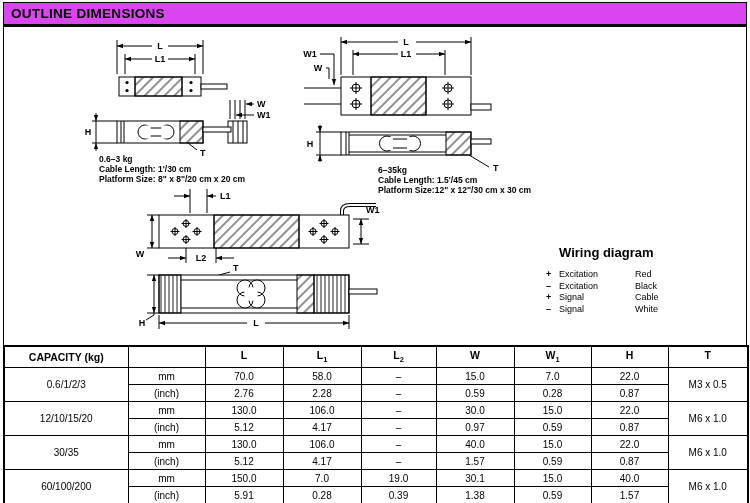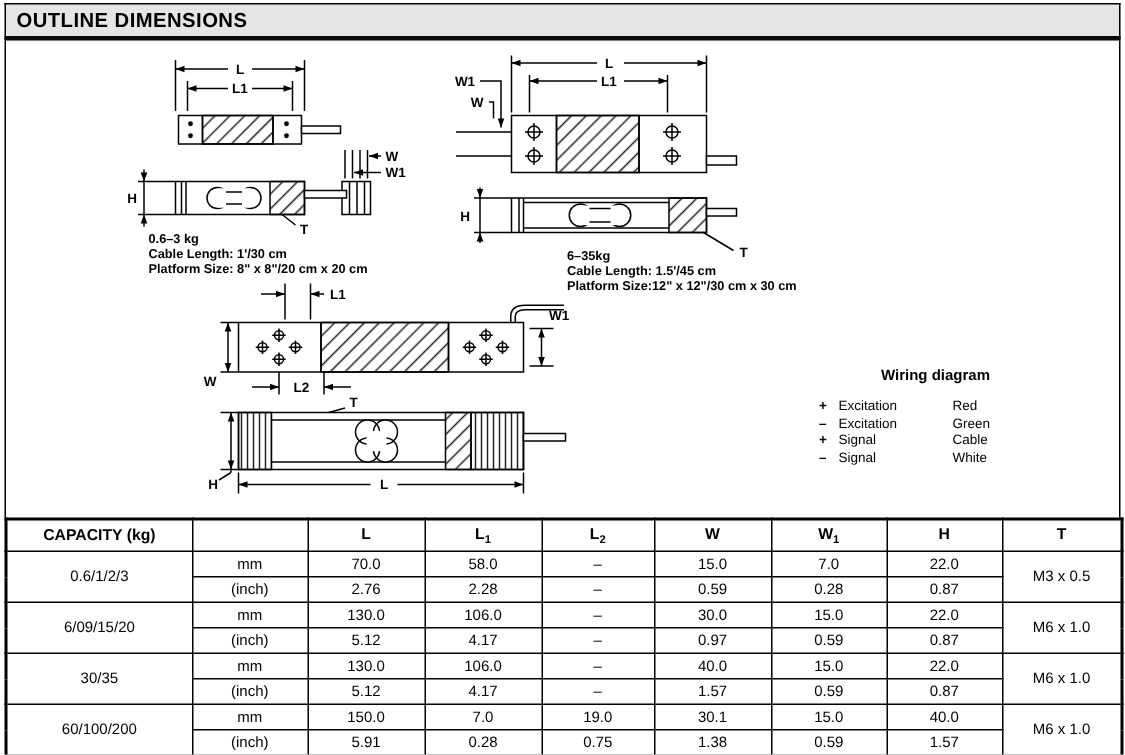--- a/index.html
+++ b/index.html
@@ -1,23 +1,23 @@
 <!DOCTYPE html>
 <html><head>
 <meta charset="utf-8">
 <style>
   html,body{margin:0;padding:0;background:#fff;}
   .page{position:relative;width:750px;height:503px;background:#fff;color:#000;
         font-family:"Liberation Sans",sans-serif;box-sizing:border-box;padding:2px 3px;}
-  .titlebar{height:21px;line-height:21px;background:#e5e5e5;border:1px solid #000;
+  .titlebar{height:21px;line-height:21px;background:#d946ef;border:1px solid #000;
         border-bottom:3px solid #0a0a0a;font-weight:bold;font-size:13.5px;padding-left:7px;letter-spacing:.3px;}
   .drawings{position:relative;height:318px;border-left:1px solid #000;border-right:1px solid #000;overflow:hidden;}
   .caption{position:absolute;font-size:8.5px;font-weight:bold;line-height:10px;white-space:nowrap;}
   .wiring{position:absolute;left:542px;top:218px;font-size:9px;}
-  .wiring .wtitle{font-weight:bold;font-size:10px;margin:0 0 9px 13px;text-align:right;}
+  .wiring .wtitle{font-weight:bold;font-size:13px;margin:0 0 9px 13px;}
   .wrow{display:flex;line-height:11.5px;}
   .wsign{width:13px;font-weight:bold;}
   .wname{width:76px;}
   svg text{font:bold 9px "Liberation Sans",sans-serif;fill:#000;stroke:none;}
   table.dims{border-collapse:collapse;width:744px;table-layout:fixed;border:2px solid #000;font-size:10px;}
   table.dims th,table.dims td{border:1px solid #000;text-align:center;padding:0;height:16px;overflow:hidden;}
   table.dims thead th{height:20px;font-size:10.5px;}
   table.dims sub{font-size:7.5px;}
 </style>
 </head>
@@ -286,21 +286,21 @@
     <div class="wiring">
       <div class="wtitle">Wiring diagram</div>
       <div class="wrow">
         <span class="wsign">+</span>
         <span class="wname">Excitation</span>
         <span class="wcolor">Red</span>
       </div>
       <div class="wrow">
         <span class="wsign">–</span>
         <span class="wname">Excitation</span>
-        <span class="wcolor">Green</span>
+        <span class="wcolor">Black</span>
       </div>
       <div class="wrow">
         <span class="wsign">+</span>
         <span class="wname">Signal</span>
         <span class="wcolor">Cable</span>
       </div>
       <div class="wrow">
         <span class="wsign">–</span>
         <span class="wname">Signal</span>
         <span class="wcolor">White</span>
@@ -348,21 +348,21 @@
       <tr>
         <td>(inch)</td>
         <td>2.76</td>
         <td>2.28</td>
         <td>–</td>
         <td>0.59</td>
         <td>0.28</td>
         <td>0.87</td>
       </tr>
       <tr>
-        <td rowspan="2">6/09/15/20</td>
+        <td rowspan="2">12/10/15/20</td>
         <td>mm</td>
         <td>130.0</td>
         <td>106.0</td>
         <td>–</td>
         <td>30.0</td>
         <td>15.0</td>
         <td>22.0</td>
         <td rowspan="2">M6 x 1.0</td>
       </tr>
       <tr>
@@ -402,20 +402,20 @@
         <td>19.0</td>
         <td>30.1</td>
         <td>15.0</td>
         <td>40.0</td>
         <td rowspan="2">M6 x 1.0</td>
       </tr>
       <tr>
         <td>(inch)</td>
         <td>5.91</td>
         <td>0.28</td>
-        <td>0.75</td>
+        <td>0.39</td>
         <td>1.38</td>
         <td>0.59</td>
         <td>1.57</td>
       </tr>
     </tbody>
   </table>
 </div>
 
 </body></html>

